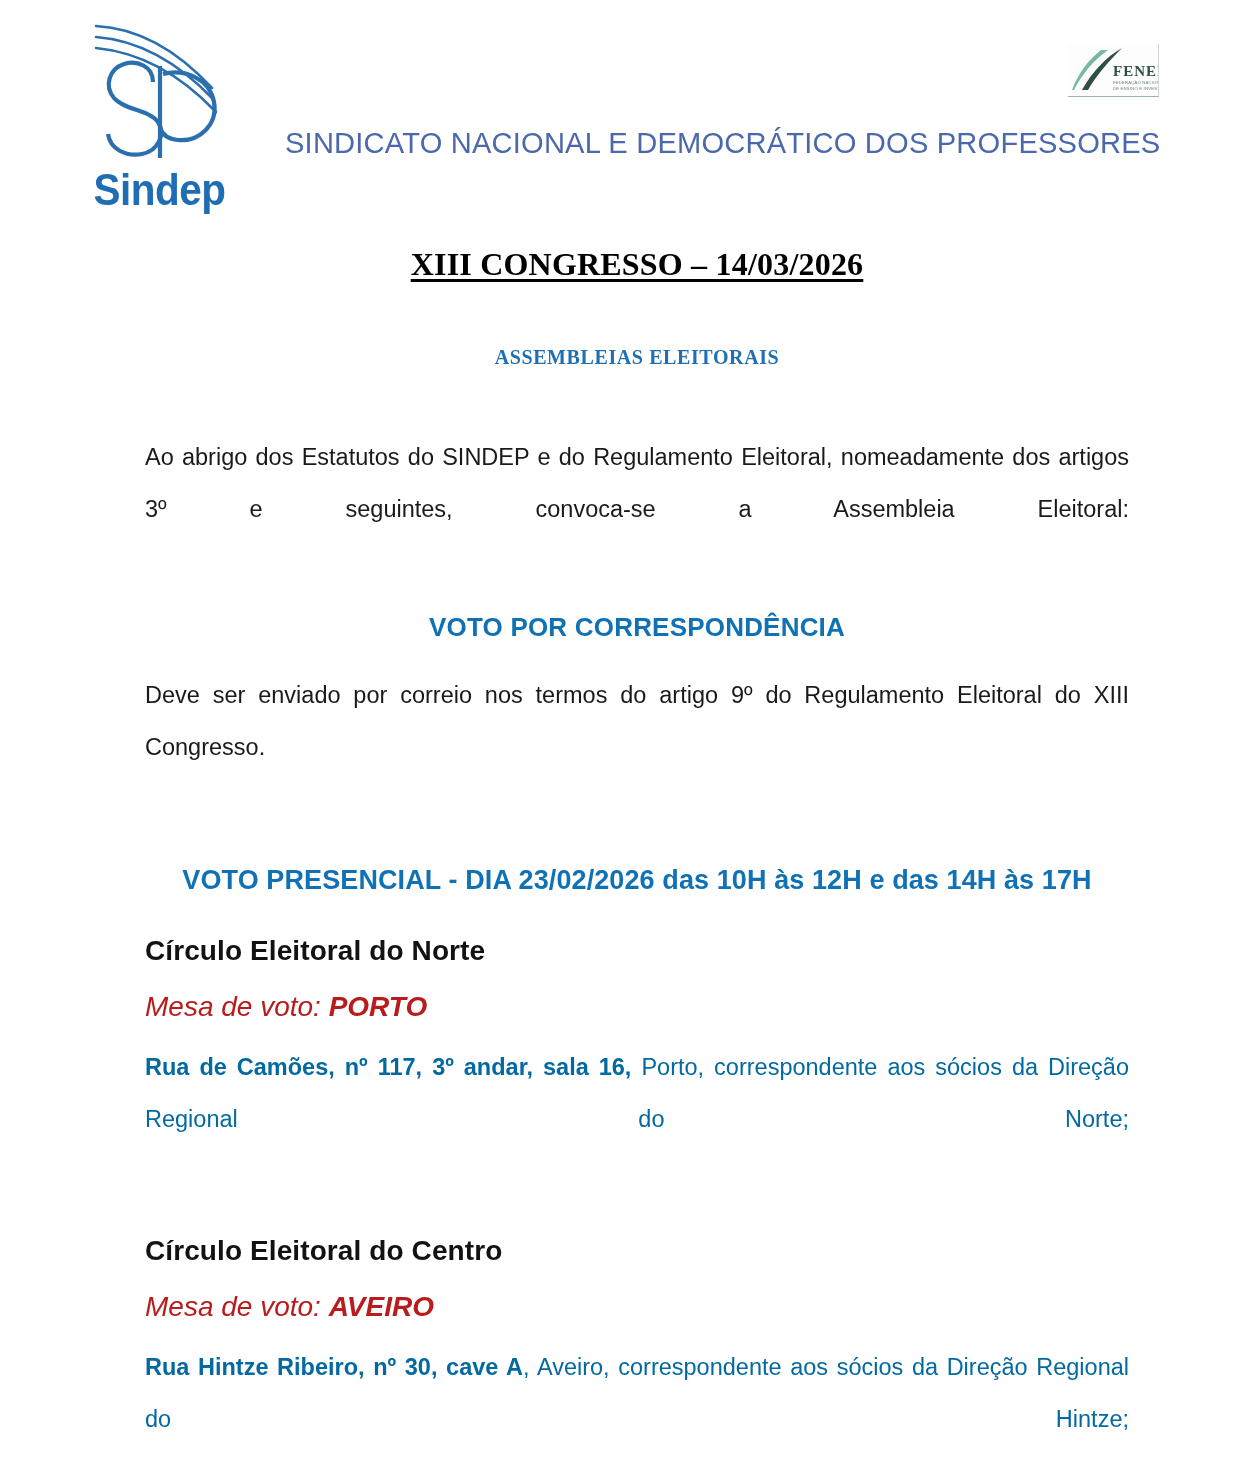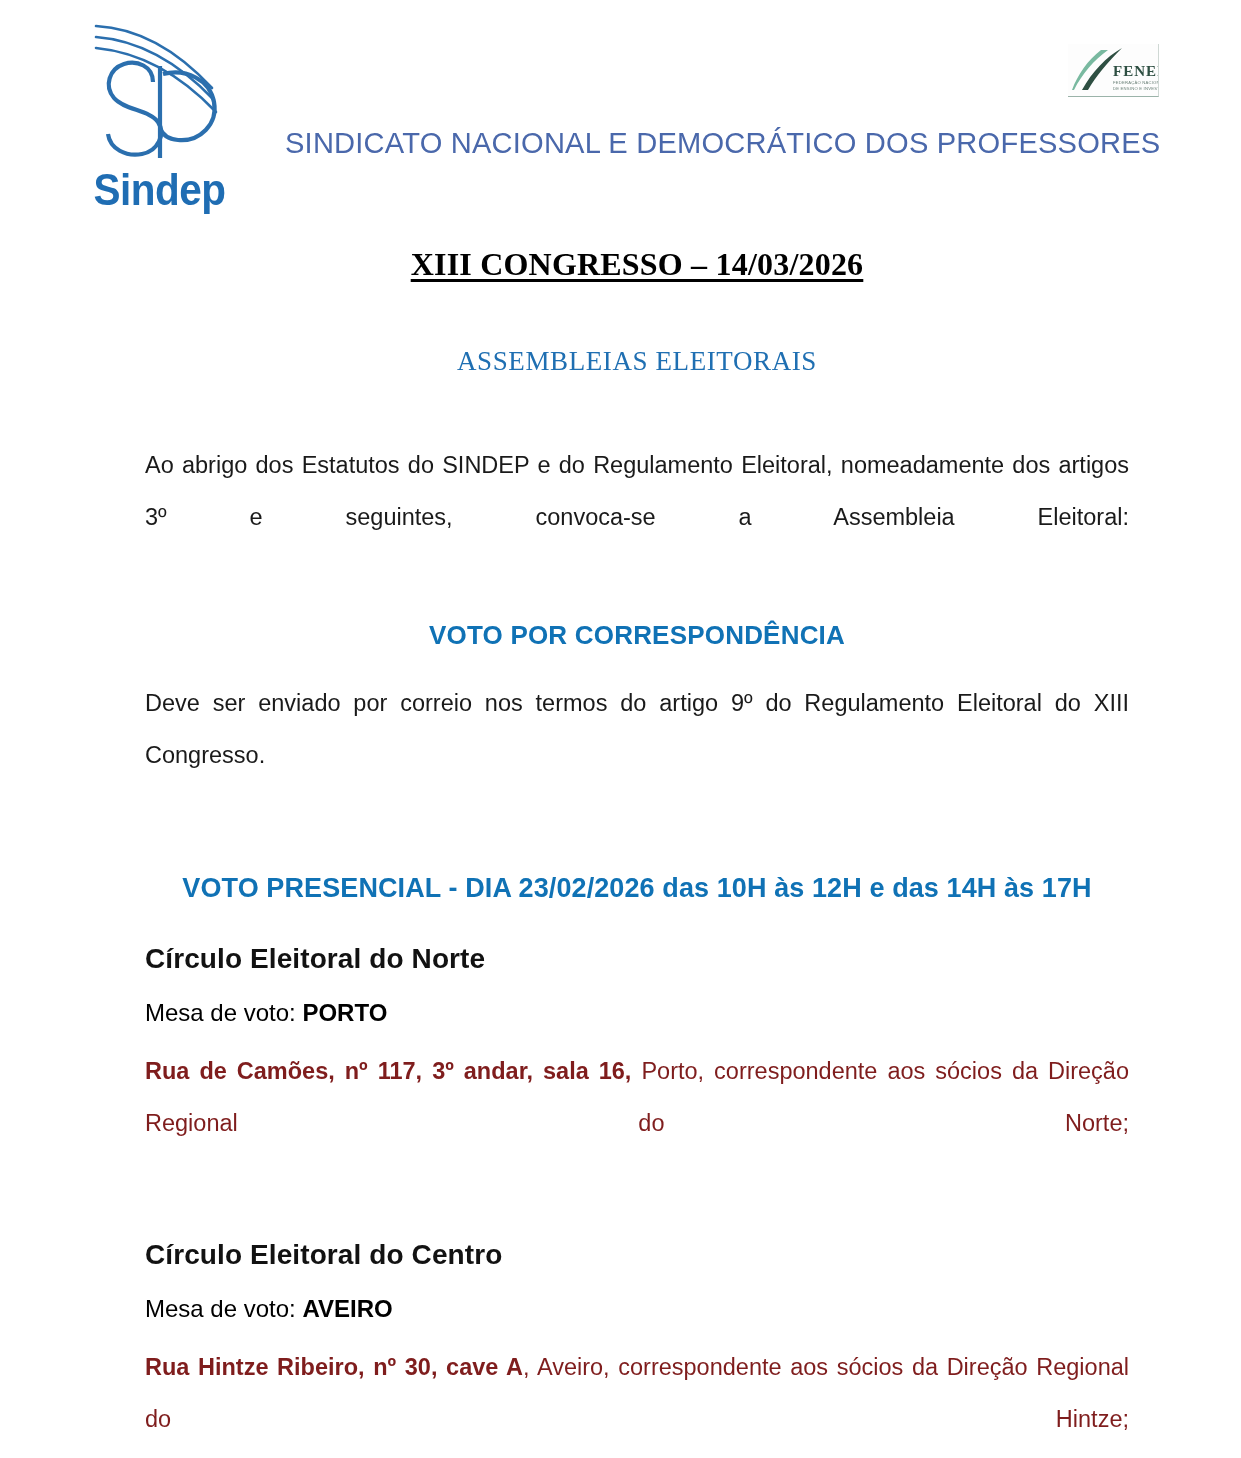--- a/index.html
+++ b/index.html
@@ -101,22 +101,22 @@
     letter-spacing: 0.2px;
   }
   .congress-title span {
     text-decoration: underline;
     text-underline-offset: 4px;
   }
 
   .assemblies-title {
     text-align: center;
     font-family: "Liberation Serif", serif;
-    font-weight: normal;
-    font-size: 27px;
+    font-weight: bold;
+    font-size: 20px;
     color: #1f6fb2;
     margin: 63px 0 0 0;
     letter-spacing: 0.6px;
   }
 
   .para {
     font-family: "Liberation Sans Narrow", "Liberation Sans", sans-serif;
     font-size: 23.5px;
     line-height: 52px;
     color: #1a1a1a;
@@ -154,33 +154,34 @@
     font-family: "Liberation Sans Narrow", "Liberation Sans", sans-serif;
     font-weight: bold;
     font-size: 28px;
     color: #121212;
     margin: 0;
     letter-spacing: 0.1px;
   }
 
   .mesa-line {
     font-family: "Liberation Sans Narrow", "Liberation Sans", sans-serif;
-    font-size: 24px;
-    color: #000000;
+    font-size: 28px;
+    color: #b91c1c;
     margin: 24px 0 0 0;
+    font-style: italic;
   }
   .mesa-line .city {
     font-weight: bold;
   }
 
   .address {
     font-family: "Liberation Sans Narrow", "Liberation Sans", sans-serif;
     font-size: 23.5px;
     line-height: 52px;
-    color: #7f1d1d;
+    color: #0369a1;
     text-align: justify;
     margin: 18px 0 0 0;
   }
   .address .street { font-weight: bold; }
 
   
   .para::after, .address::after {
     content: "";
     display: inline-block;
     width: 100%;

